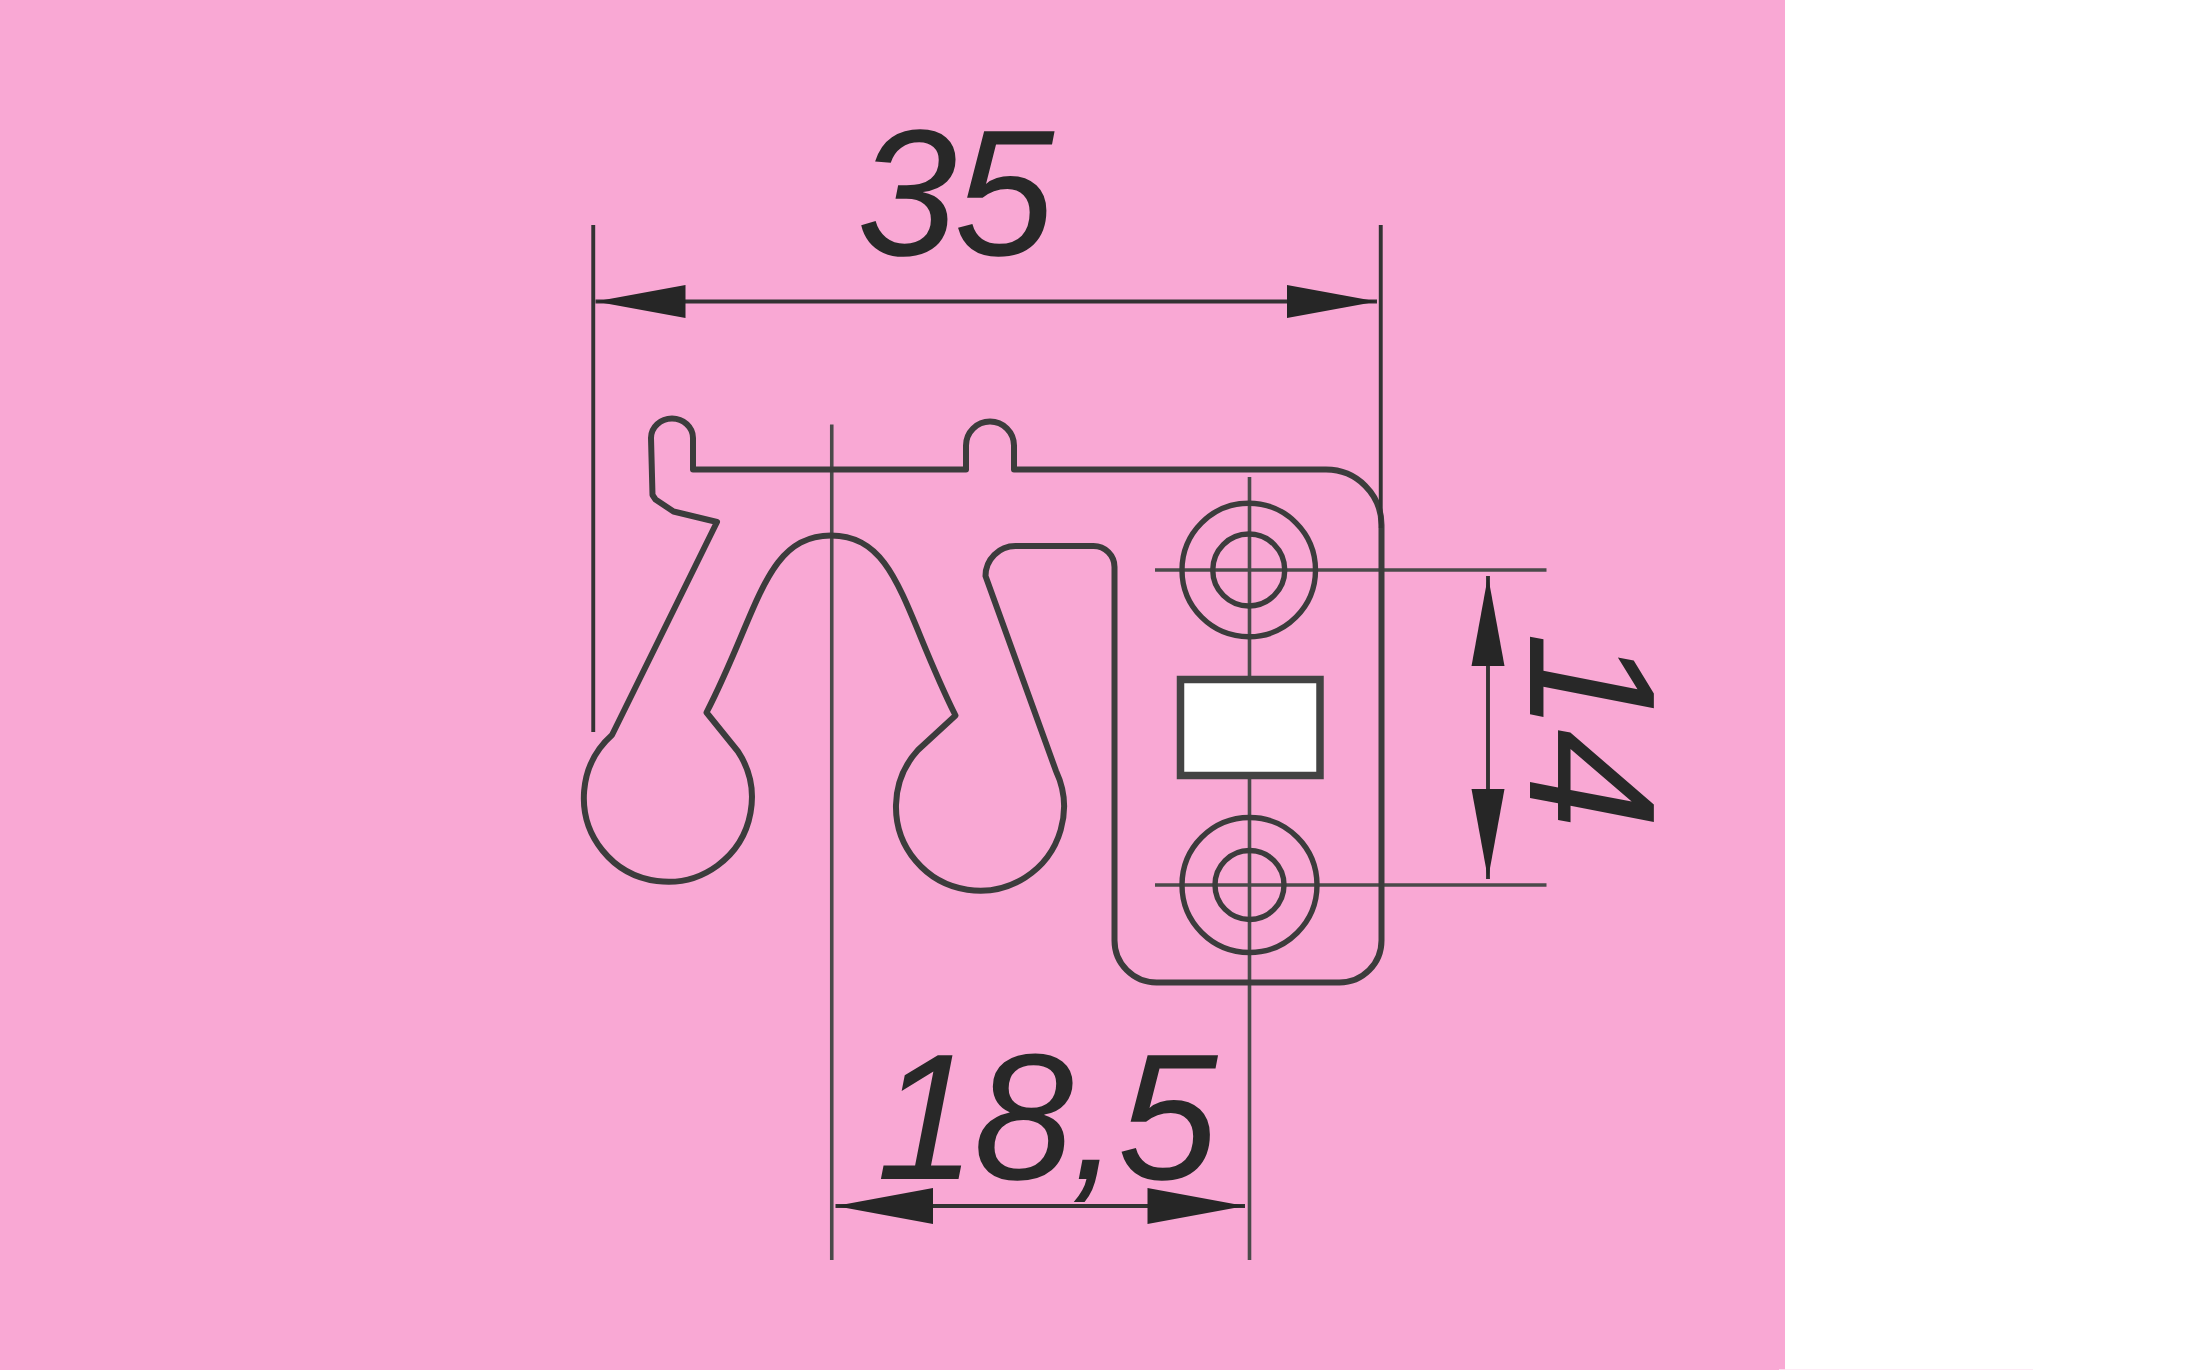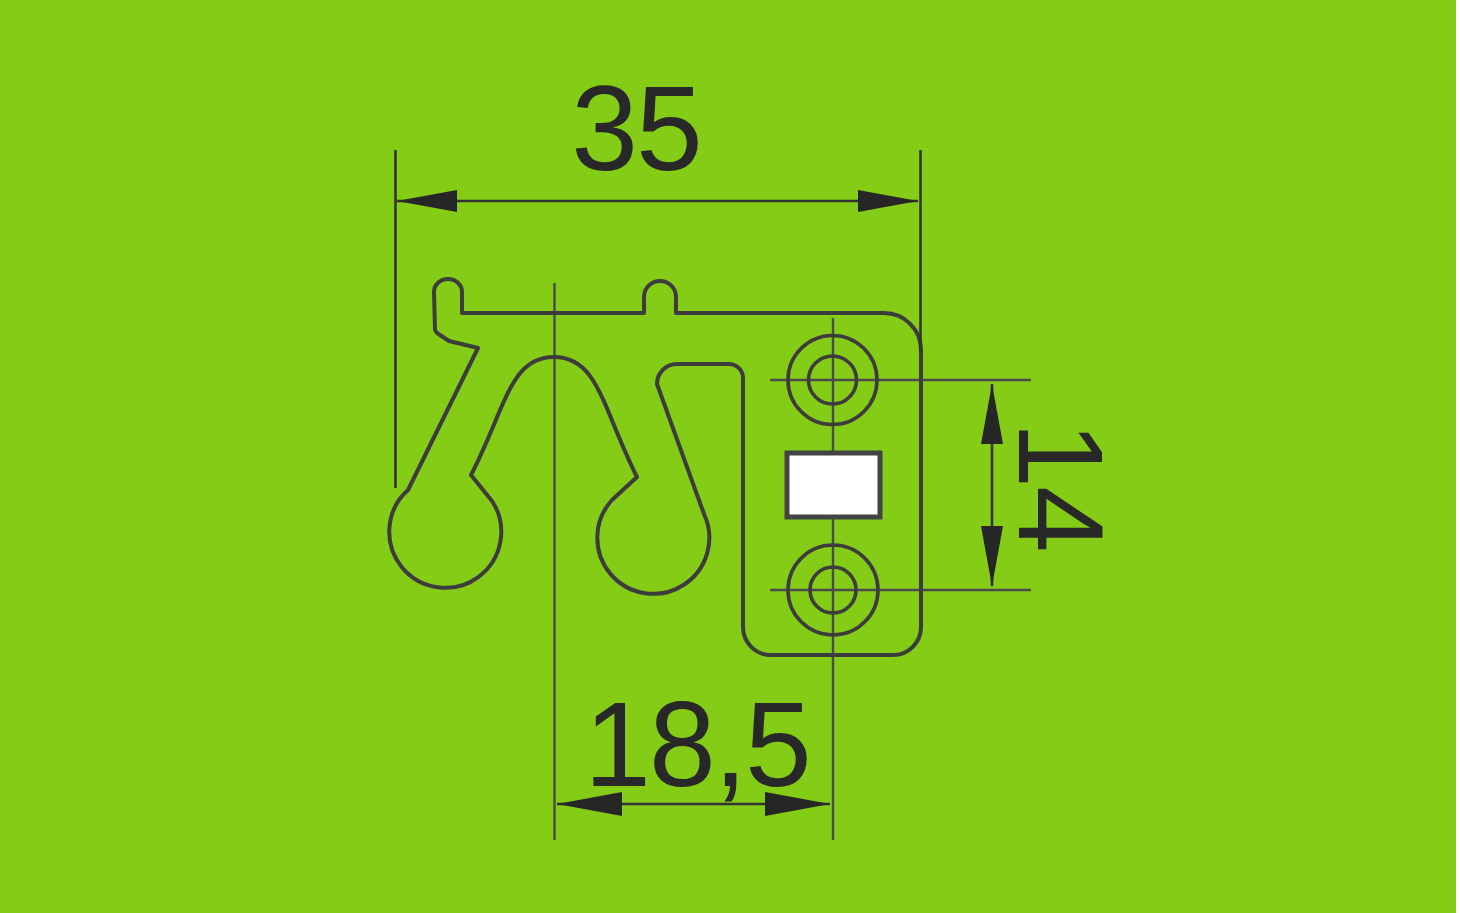--- a/index.html
+++ b/index.html
@@ -6,23 +6,24 @@
     margin: 0;
     padding: 0;
     background: #ffffff;
     width: 1460px;
     height: 913px;
     overflow: hidden;
     font-family: "Liberation Sans", sans-serif;
   }
   .stage {
     position: relative;
-    width: 1456px;
+    width: 1190px;
     height: 913px;
-    background: #84cc16;
+    background: #f9a8d4;
+    font-style: italic;
   }
   svg { display: block; }
   .outline {
     fill: none;
     stroke: #3c3c3c;
     stroke-width: 4;
     stroke-linejoin: round;
     stroke-linecap: round;
   }
   .hole {

